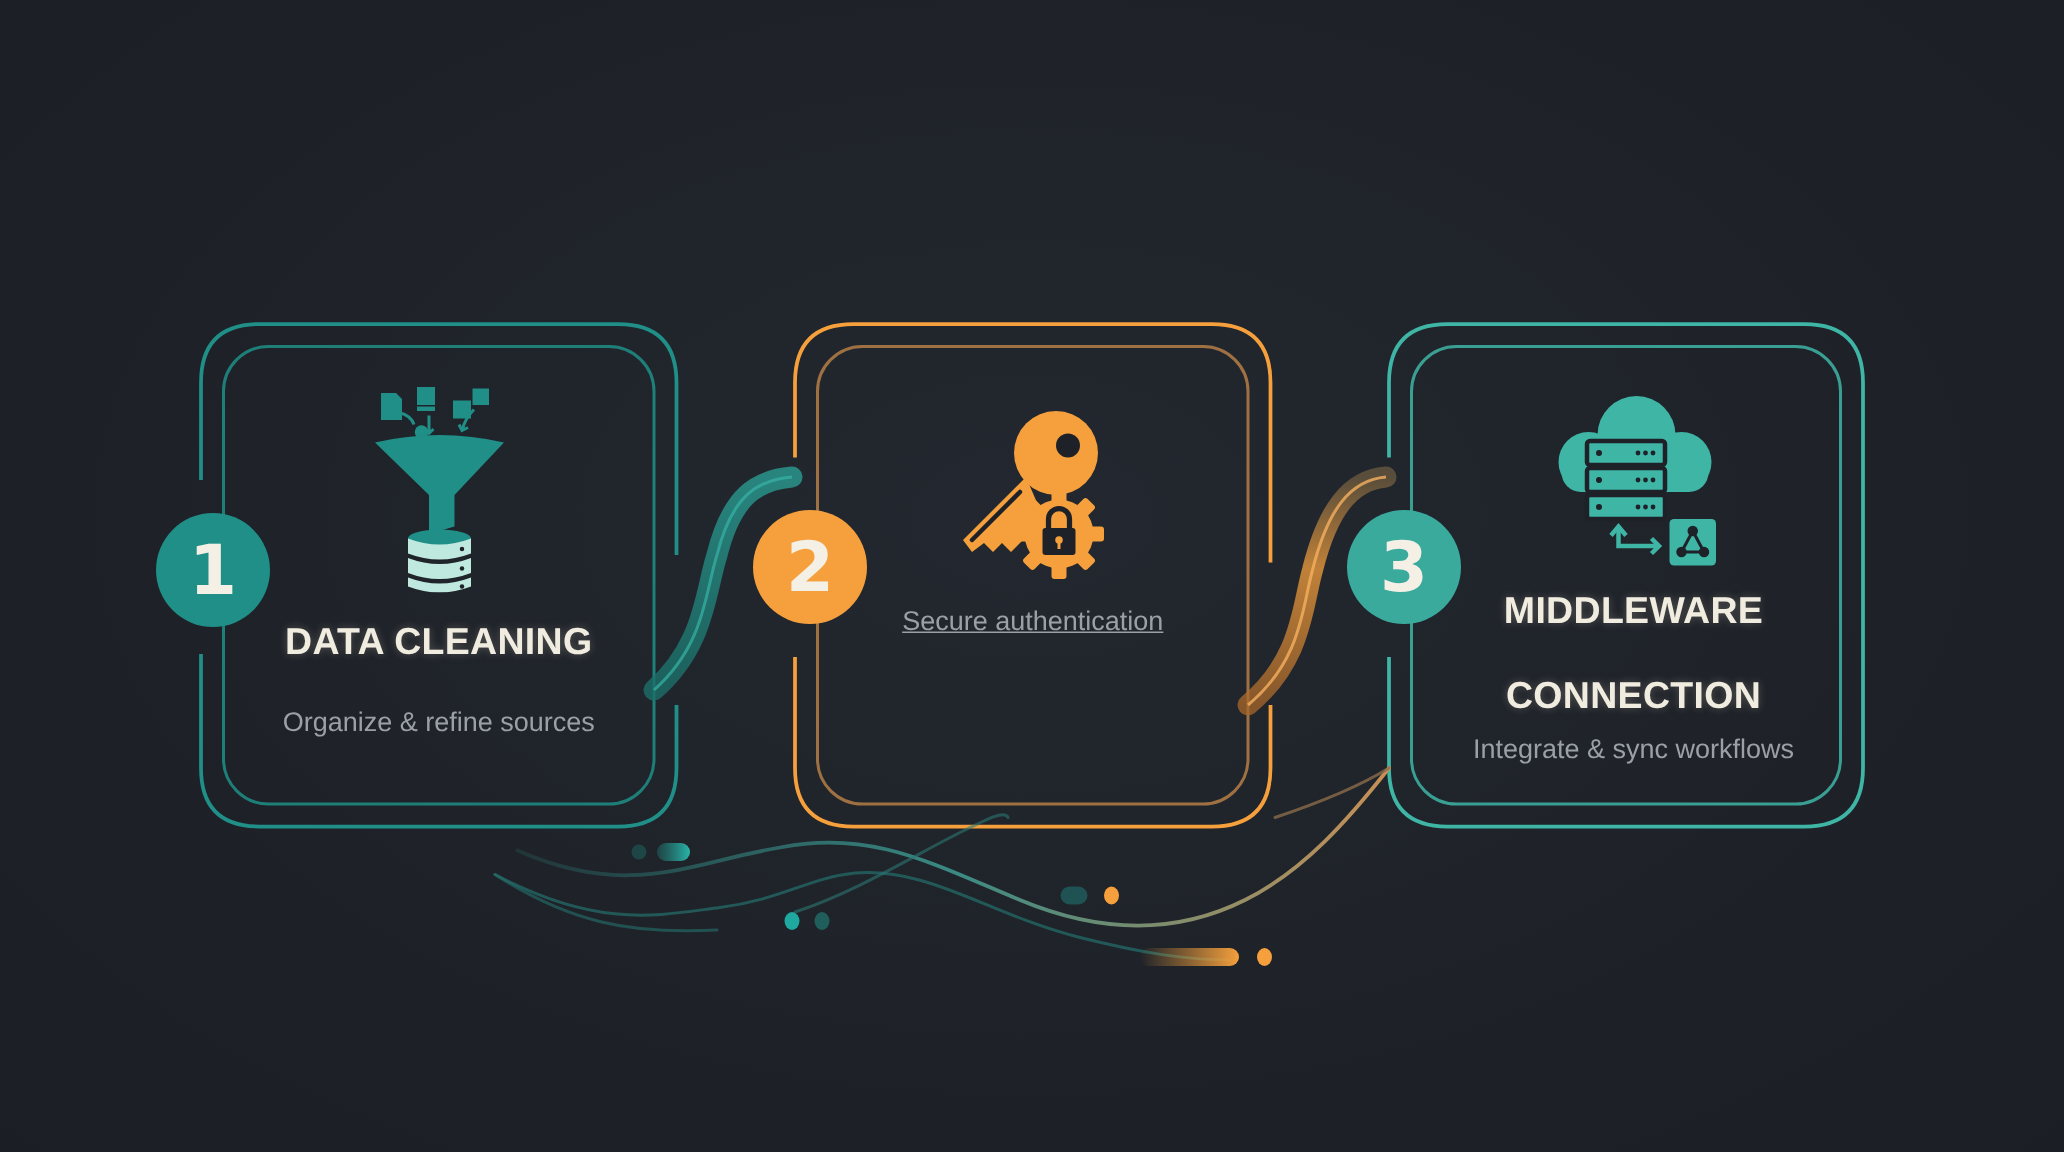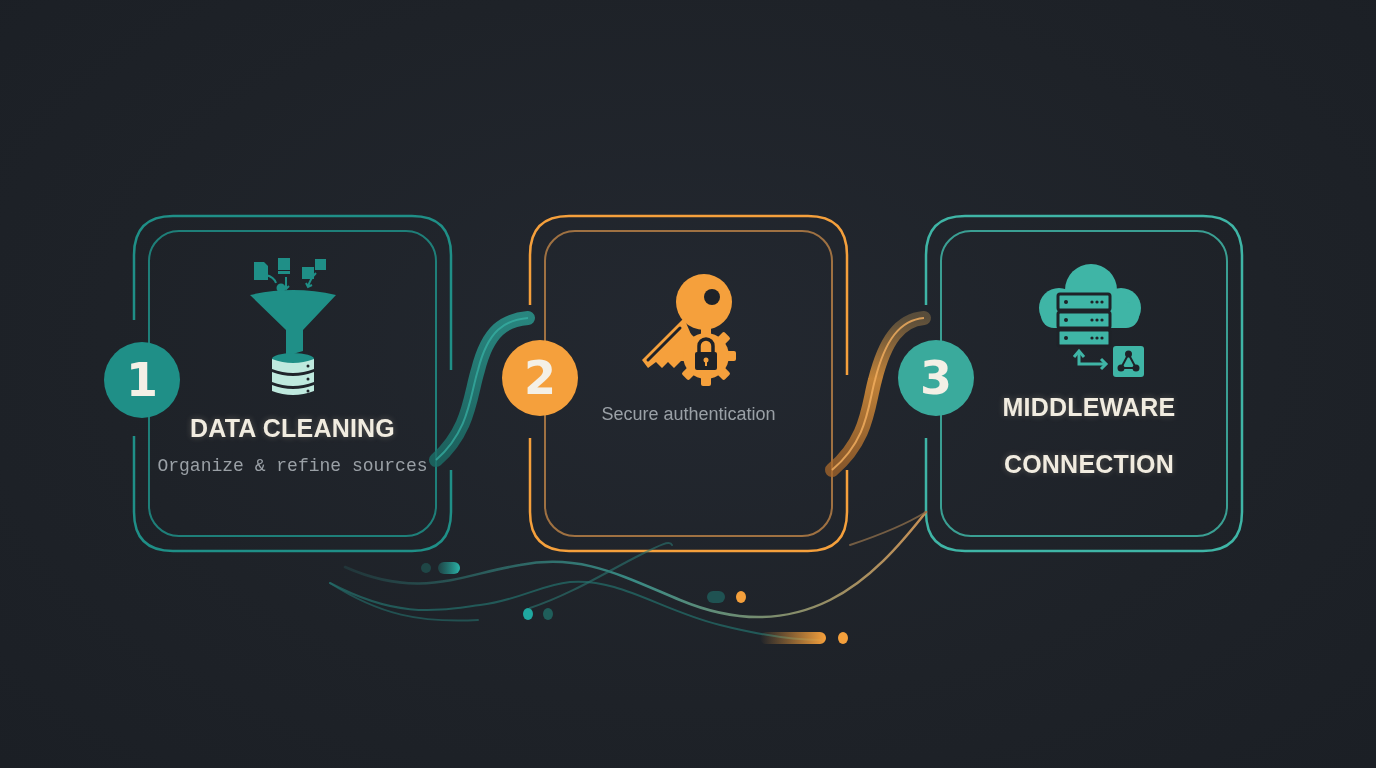--- a/index.html
+++ b/index.html
@@ -132,21 +132,21 @@
 
       <ellipse cx="45" cy="104" rx="21" ry="6" fill="#1f8f87"></ellipse>
       <path d="M24 104 v10 q21 8 42 0 v-10 q-21 8 -42 0z" fill="#bfe9de"></path>
       <path d="M24 117 v10 q21 8 42 0 v-10 q-21 8 -42 0z" fill="#bfe9de"></path>
       <path d="M24 130 v6 q21 8 42 0 v-6 q-21 8 -42 0z" fill="#bfe9de"></path>
       <circle cx="60" cy="111" r="1.5" fill="#1e2228"></circle>
       <circle cx="60" cy="124" r="1.5" fill="#1e2228"></circle>
       <circle cx="60" cy="136" r="1.5" fill="#1e2228"></circle>
     </svg>
     <div class="card-title" style="margin-top:18px;">DATA CLEANING</div>
-    <div class="card-sub" style="margin-top:13px;font-family:Liberation Mono, monospace;">Organize &amp; refine sources</div>
+    <div class="card-sub" style="margin-top:28px;">Organize &amp; refine sources</div>
   </div>
 
   <div class="card-content" style="left:545px; top:272px; width:287px;">
     <svg width="110" height="120" viewBox="0 0 110 120">
 
       <circle cx="70" cy="30" r="28" fill="#f5a03c"></circle>
       <circle cx="78" cy="25" r="8" fill="#1e2228"></circle>
 
       <path d="M50 46 L8 88 L14 96 L22 90 L28 96 L34 90 L40 96 L62 74 Z" fill="#f5a03c"></path>
       <path d="M14 88 L46 56" stroke="#1e2228" stroke-width="3" stroke-linecap="round"></path>
@@ -159,21 +159,21 @@
           <rect x="-5" y="-30" width="10" height="60" rx="2" transform="rotate(135)"></rect>
           <circle r="23"></circle>
         </g>
 
         <path d="M-7 -4 v-6 a7 7 0 0 1 14 0 v6" stroke="#1e2228" stroke-width="3.5" fill="none"></path>
         <rect x="-11" y="-4" width="22" height="18" rx="2" fill="#1e2228"></rect>
         <circle cx="0" cy="4" r="2.5" fill="#f5a03c"></circle>
         <rect x="-1" y="5" width="2" height="5" fill="#f5a03c"></rect>
       </g>
     </svg>
-    <div class="card-sub" style="margin-top:12px;">Secure authentication</div>
+    <div class="card-sub" style="margin-top:12px;text-decoration:underline;">Secure authentication</div>
   </div>
 
   <div class="card-content" style="left:941px; top:262px; width:296px;">
     <svg width="120" height="118" viewBox="0 0 120 118">
 
       <g fill="#3fb5a6">
         <circle cx="62" cy="28" r="26"></circle>
         <circle cx="30" cy="46" r="20"></circle>
         <circle cx="92" cy="46" r="20"></circle>
         <rect x="12" y="40" width="98" height="26" rx="13"></rect>
@@ -208,15 +208,16 @@
         <line x1="99.5" y1="92" x2="92" y2="106"></line>
         <line x1="99.5" y1="92" x2="107" y2="106"></line>
         <line x1="92" y1="106" x2="107" y2="106"></line>
         <circle cx="99.5" cy="92" r="2.5"></circle>
         <circle cx="92" cy="106" r="2.5"></circle>
         <circle cx="107" cy="106" r="2.5"></circle>
       </g>
     </svg>
     <div class="card-title" style="margin-top:12px;">MIDDLEWARE</div>
     <div class="card-title">CONNECTION</div>
+    <div class="card-sub" style="margin-top:10px;">Integrate &amp; sync workflows</div>
   </div>
 
 </div>
 
 </body></html>

